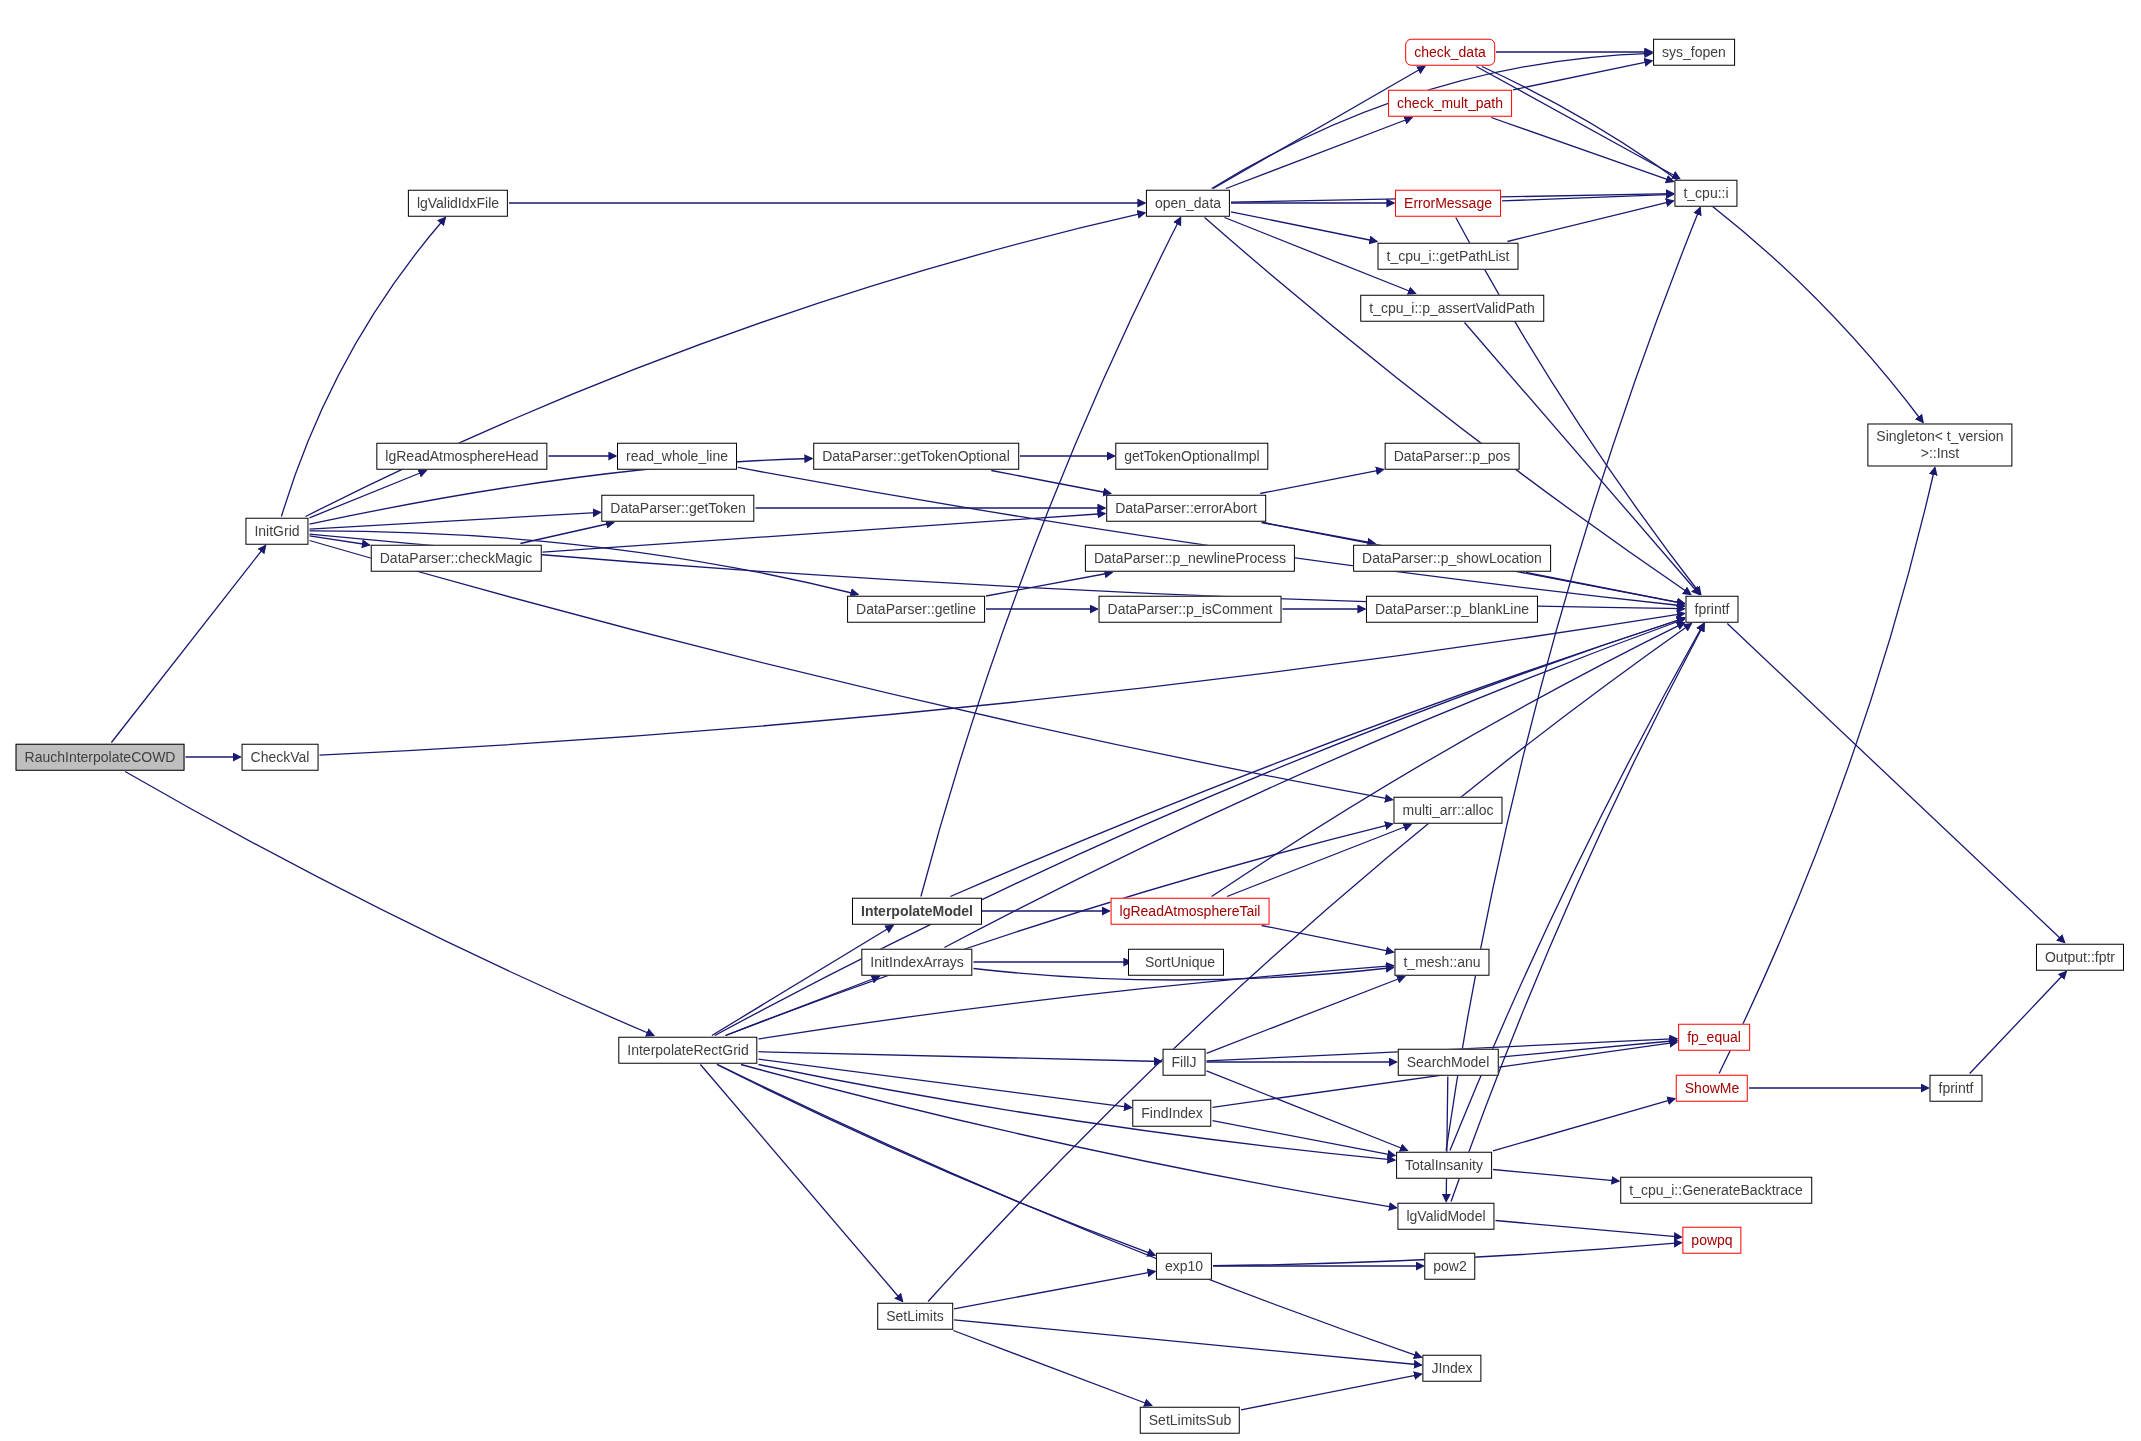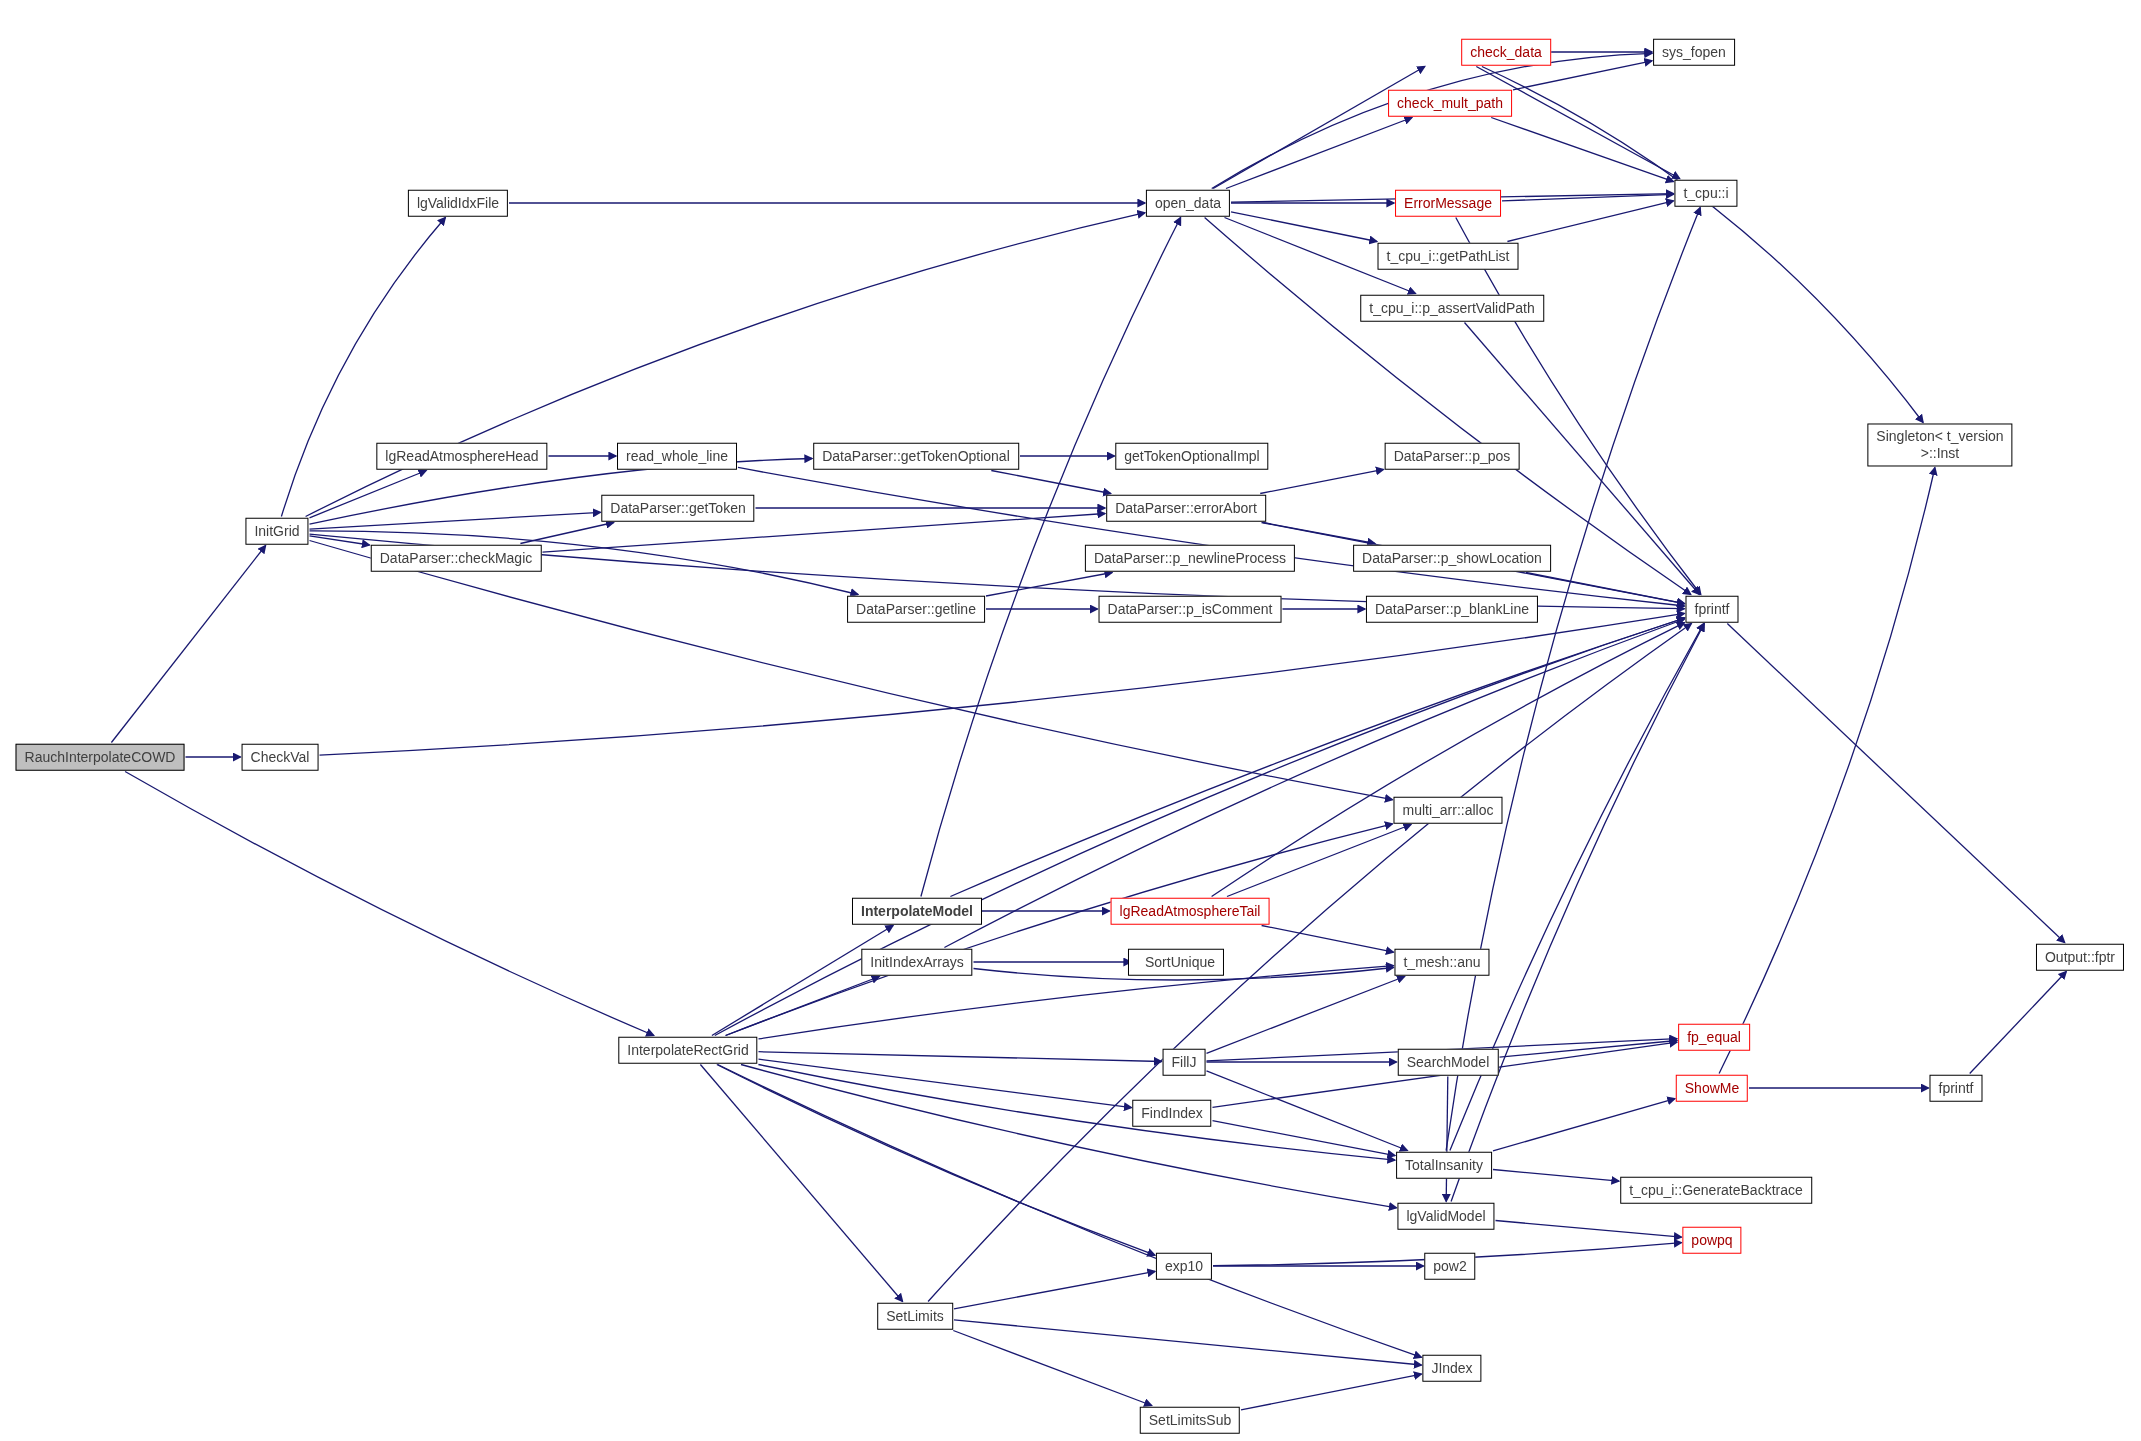--- a/index.html
+++ b/index.html
@@ -144,21 +144,21 @@
     <div class="node" style="left: 916px; top: 456px;">DataParser::getTokenOptional</div>
     <div class="node" style="left: 1192px; top: 456px;">getTokenOptionalImpl</div>
     <div class="node" style="left: 1186px; top: 508px;">DataParser::errorAbort</div>
     <div class="node" style="left: 1452px; top: 456px;">DataParser::p_pos</div>
     <div class="node" style="left: 1190px; top: 558px;">DataParser::p_newlineProcess</div>
     <div class="node" style="left: 1452px; top: 558px;">DataParser::p_showLocation</div>
     <div class="node" style="left: 916px; top: 609px;">DataParser::getline</div>
     <div class="node" style="left: 1190px; top: 609px;">DataParser::p_isComment</div>
     <div class="node" style="left: 1452px; top: 609px;">DataParser::p_blankLine</div>
     <div class="node" style="left: 1188px; top: 203px;">open_data</div>
-    <div class="node truncated" style="left: 1506px; top: 52px;">check_data</div>
+    <div class="node truncated" style="left: 1450px; top: 52px; border-radius: 6px;">check_data</div>
     <div class="node truncated" style="left: 1450px; top: 103px;">check_mult_path</div>
     <div class="node truncated" style="left: 1448px; top: 203px;">ErrorMessage</div>
     <div class="node" style="left: 1448px; top: 256px;">t_cpu_i::getPathList</div>
     <div class="node" style="left: 1452px; top: 308px;">t_cpu_i::p_assertValidPath</div>
     <div class="node" style="left: 1694px; top: 52px;">sys_fopen</div>
     <div class="node" style="left: 1706px; top: 193px;">t_cpu::i</div>
     <div class="node" style="left: 1712px; top: 609px;">fprintf</div>
     <div class="node" style="left: 1940px; top: 445px;">Singleton&lt; t_version
 &gt;::Inst</div>
     <div class="node" style="left: 1448px; top: 810px;">multi_arr::alloc</div>

